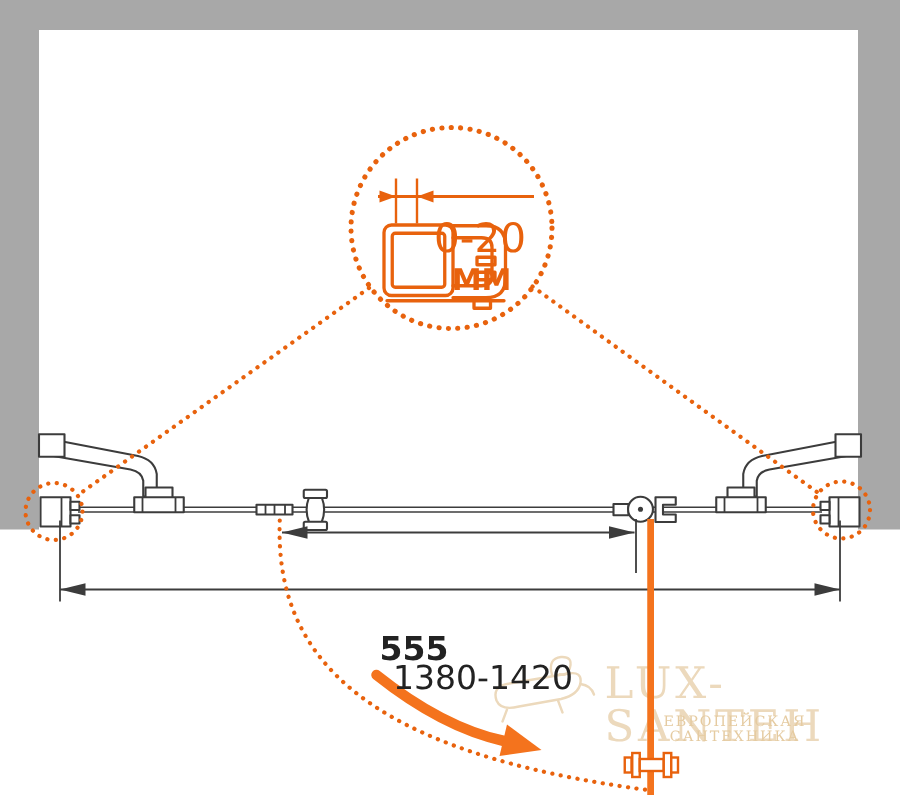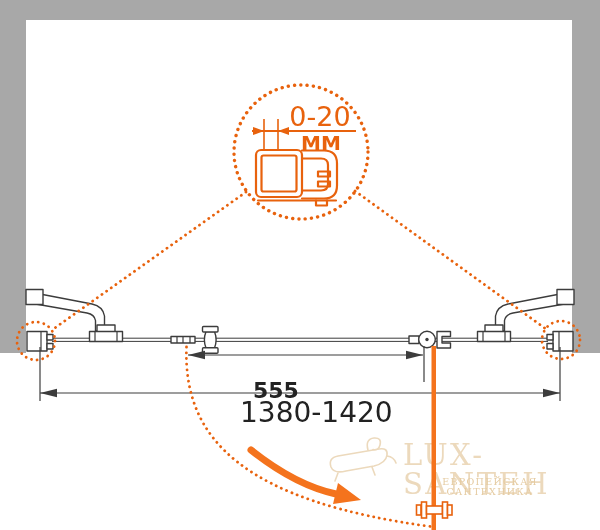--- a/index.html
+++ b/index.html
@@ -18,25 +18,25 @@
   .dotted{fill:none;stroke:var(--accent,#e8620d);stroke-linecap:round;}
   .od-big{stroke-width:3.4;stroke-dasharray:0.1 6.2;}
   .od-mid{stroke-width:2.8;stroke-dasharray:0.1 5.6;}
   .profile-o{fill:none;stroke:var(--accent,#e8620d);stroke-width:2.2;stroke-linejoin:round;stroke-linecap:round;}
   .accent-fill{fill:var(--accent,#e8620d);stroke:none;}
   .bright-fill{fill:var(--accentBright,#f4731d);stroke:none;}
   .swing{stroke:var(--accentBright,#f4731d);stroke-width:7;fill:none;stroke-linecap:round;}
   .oconn{fill:#ffffff;stroke:var(--accent,#e8620d);stroke-width:1.6;}
 
   
-  .label{position:absolute;line-height:1;white-space:nowrap;}
+  .label{position:absolute;line-height:1;white-space:nowrap;margin-top:43px;}
   .range{left:282px;top:103px;width:76px;text-align:center;font-size:27px;color:var(--accent,#e8620d);}
   .unit{left:296px;top:133px;width:50px;text-align:center;font-size:20px;font-weight:bold;color:var(--accent,#e8620d);}
   .dim555{left:253px;top:380px;width:100px;text-align:left;font-size:22px;color:var(--dimInk,#222);font-weight:bold;}
-  .dimTotal{left:240px;top:399px;width:125px;text-align:left;font-size:28px;color:var(--dimInk,#222);}
+  .dimTotal{left:257px;top:399px;width:125px;text-align:right;font-size:22px;color:var(--dimInk,#222);}
 
   
   .watermark{position:absolute;left:0;top:0;width:600px;height:530px;}
   .wm-brand{position:absolute;left:403px;top:441px;font-family:"DejaVu Serif","Liberation Serif",serif;
             font-size:29px;letter-spacing:2.5px;color:var(--watermark,#ecd9bc);line-height:1;}
   .wm-tagline{position:absolute;left:400px;top:477px;width:180px;text-align:center;
               font-family:"DejaVu Serif","Liberation Serif",serif;font-weight:normal;
               font-size:9.5px;letter-spacing:1.3px;color:var(--watermarkSub,#e5cba1);line-height:1;}
   .wm-logo{position:absolute;left:327px;top:436px;}
 </style>

